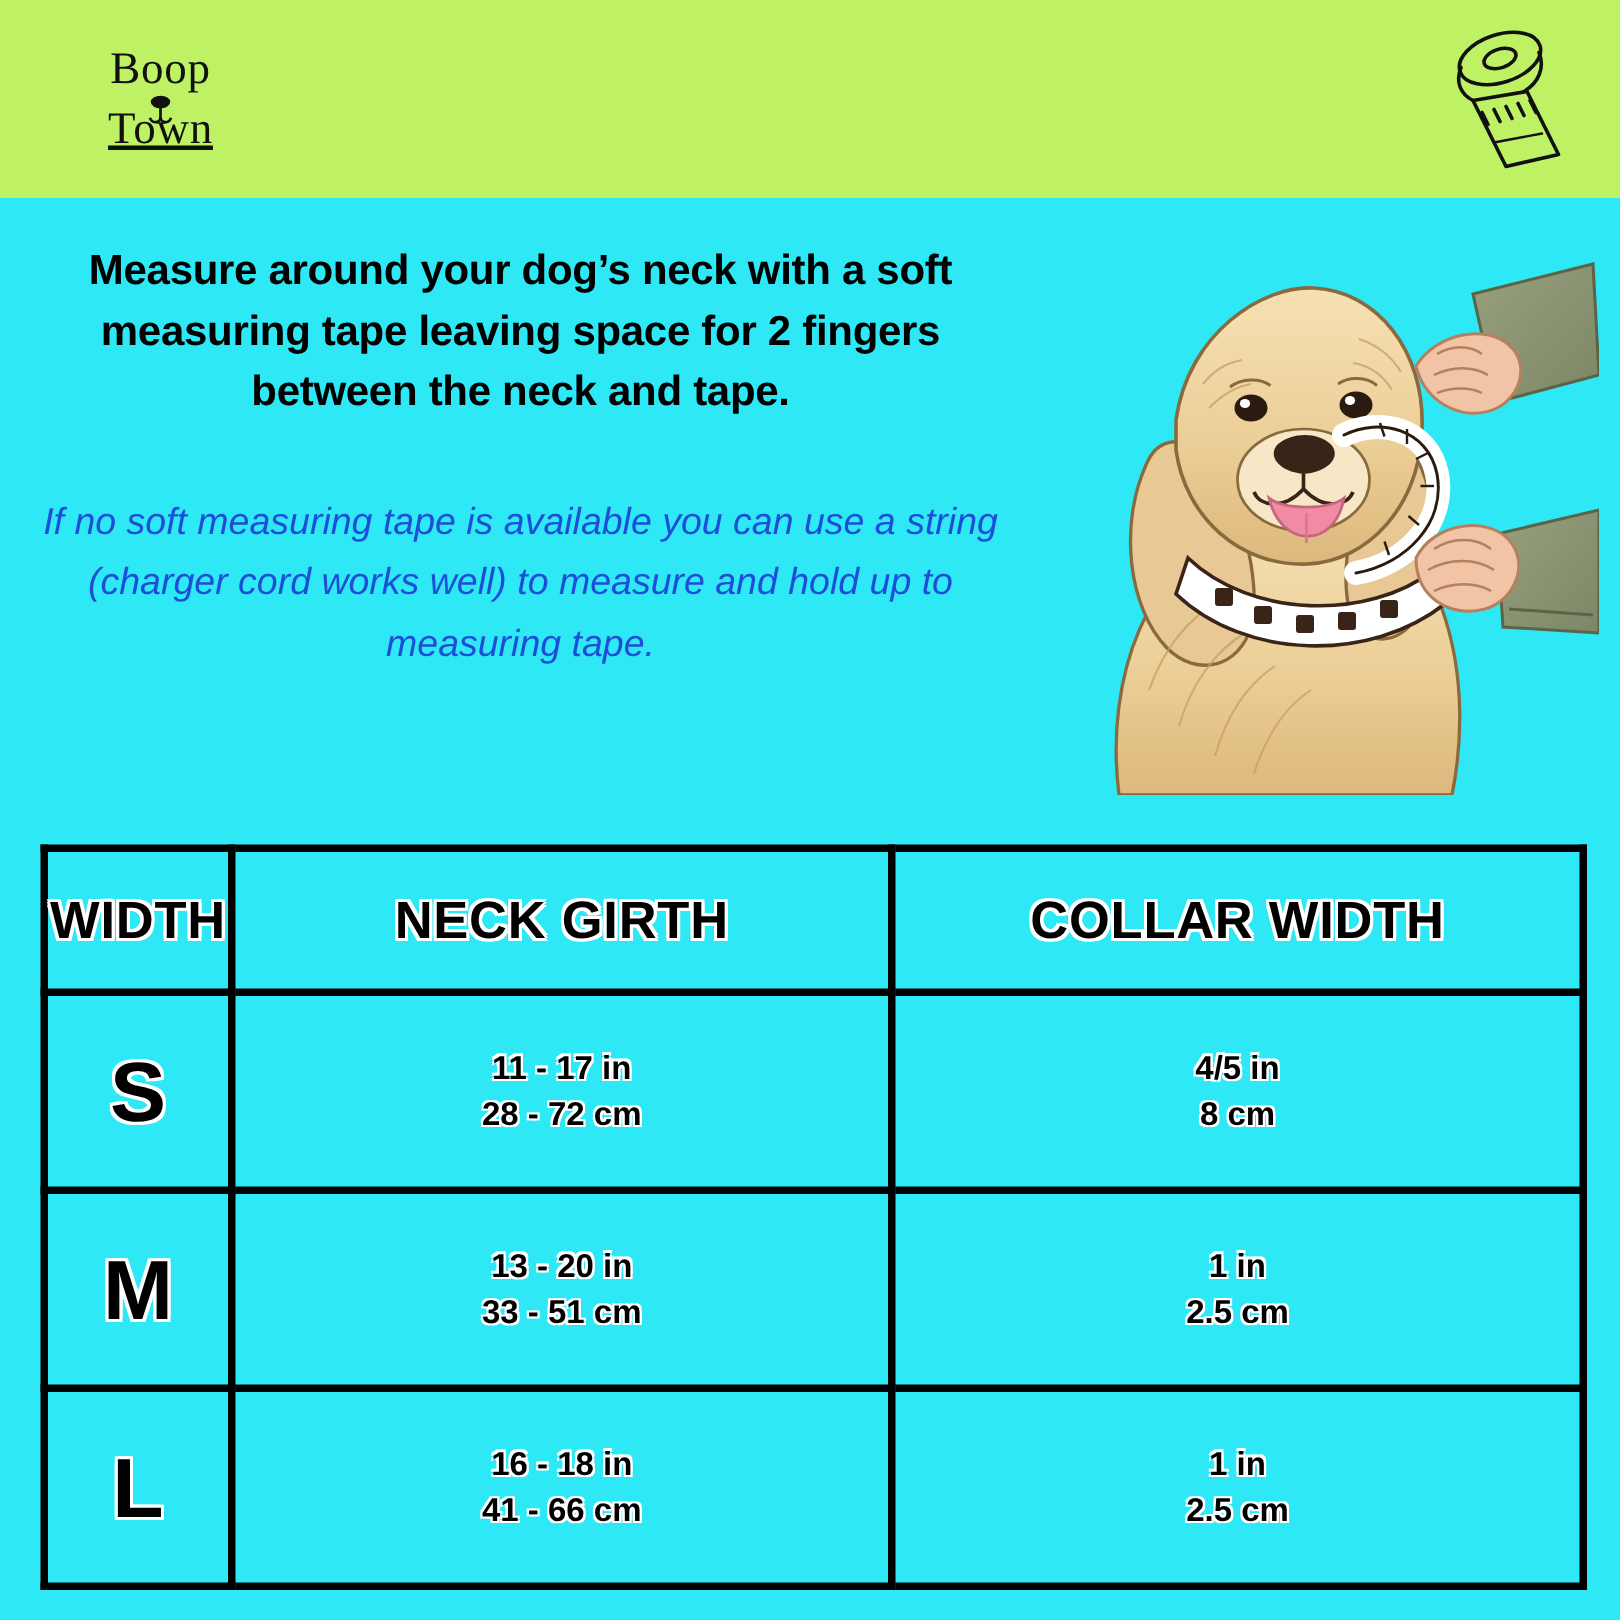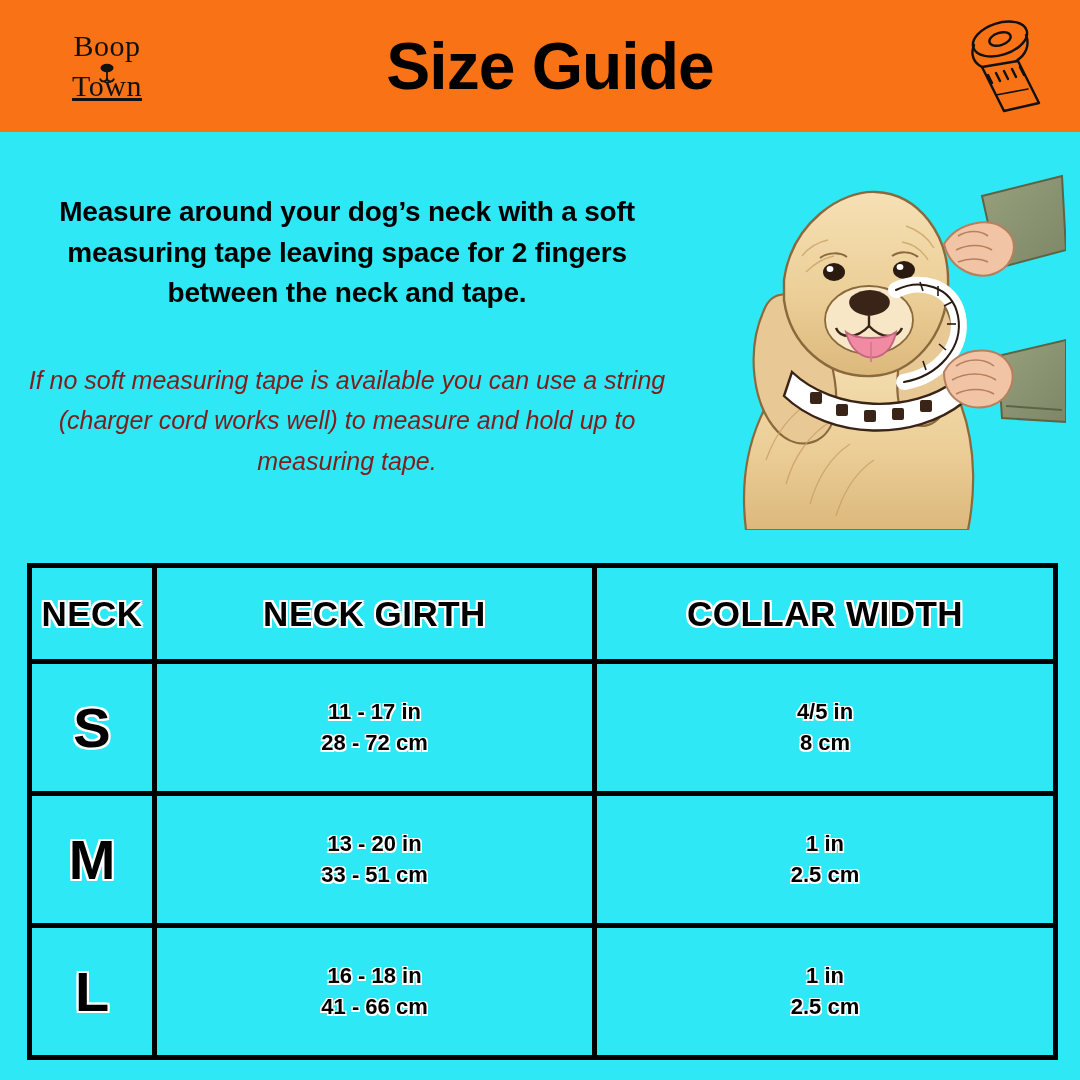--- a/index.html
+++ b/index.html
@@ -12,21 +12,21 @@
   body {
     background: #2ee8f5;
     position: relative;
   }
 
   
   .header {
     position: absolute;
     top: 0; left: 0;
     width: 1080px; height: 132px;
-    background: #f97316;
+    background: #bef264;
     display: flex;
     align-items: center;
     justify-content: space-between;
     padding: 0 22px;
   }
   .brand {
     width: 170px;
     display: flex;
     flex-direction: column;
     align-items: center;
@@ -74,27 +74,26 @@
     left: 22px;
     width: 650px;
     text-align: center;
   }
   .instr-bold {
     font-size: 28px;
     font-weight: bold;
     color: #000;
     line-height: 1.45;
     letter-spacing: -0.2px;
-    margin-top: 32px;
   }
   .instr-italic {
     margin-top: 46px;
     font-size: 25px;
     font-style: italic;
-    color: #7f1d1d;
+    color: #1d4ed8;
     line-height: 1.62;
     font-family: "Liberation Sans", sans-serif;
   }
 
   
   .dog-art {
     position: absolute;
     top: 160px;
     right: 14px;
     width: 360px;
@@ -160,21 +159,20 @@
     <svg class="brand-paw" viewBox="0 0 40 24">
       <ellipse cx="20" cy="7" rx="6.5" ry="4.2" fill="#111"></ellipse>
       <path d="M20 11 L20 17" stroke="#111" stroke-width="1.8" fill="none"></path>
       <path d="M20 17 C20 21.5 14 21.5 13 17.5" stroke="#111" stroke-width="1.8" fill="none"></path>
       <path d="M20 17 C20 21.5 26 21.5 27 17.5" stroke="#111" stroke-width="1.8" fill="none"></path>
     </svg>
     <span class="brand-line brand-line1">Boop</span>
     <span class="brand-line brand-line2">Town</span>
   </div>
 
-  <div class="title">Size Guide</div>
 
   <div class="tape-icon">
     <svg viewBox="0 0 150 110" width="150" height="110">
       <g fill="none" stroke="#111" stroke-width="2.4" stroke-linejoin="round" stroke-linecap="round">
         <ellipse cx="92" cy="28" rx="28" ry="16" transform="rotate(-18 92 28)"></ellipse>
         <ellipse cx="92" cy="28" rx="11" ry="6.2" transform="rotate(-18 92 28)"></ellipse>
         <path d="M66 34 C62 44 66 52 74 56"></path>
         <path d="M118 24 C122 34 118 44 108 50"></path>
         <path d="M74 56 L110 50 L131 92 L96 100 Z"></path>
         <path d="M80 64 L84 72 M88 62 L92 70 M96 60 L100 68 M104 58 L108 66 M112 56 L116 64"></path>
@@ -274,21 +272,21 @@
       <path d="M246 220 C260 212 278 212 290 220"></path>
       <path d="M250 234 C262 228 278 228 288 234"></path>
     </g>
     <path d="M300 246 L356 250" stroke="#5c6447" stroke-width="2" fill="none"></path>
   </svg>
 </div>
 
 <table class="size-table">
   <thead>
     <tr>
-      <th class="hdr-cell col-size">NECK</th>
+      <th class="hdr-cell col-size">WIDTH</th>
       <th class="hdr-cell col-neck">NECK GIRTH</th>
       <th class="hdr-cell col-width">COLLAR WIDTH</th>
     </tr>
   </thead>
   <tbody>
     <tr>
       <td class="size-cell">S</td>
       <td class="val-cell">
         <div>11 - 17 in</div>
         <div>28 - 72 cm</div>

